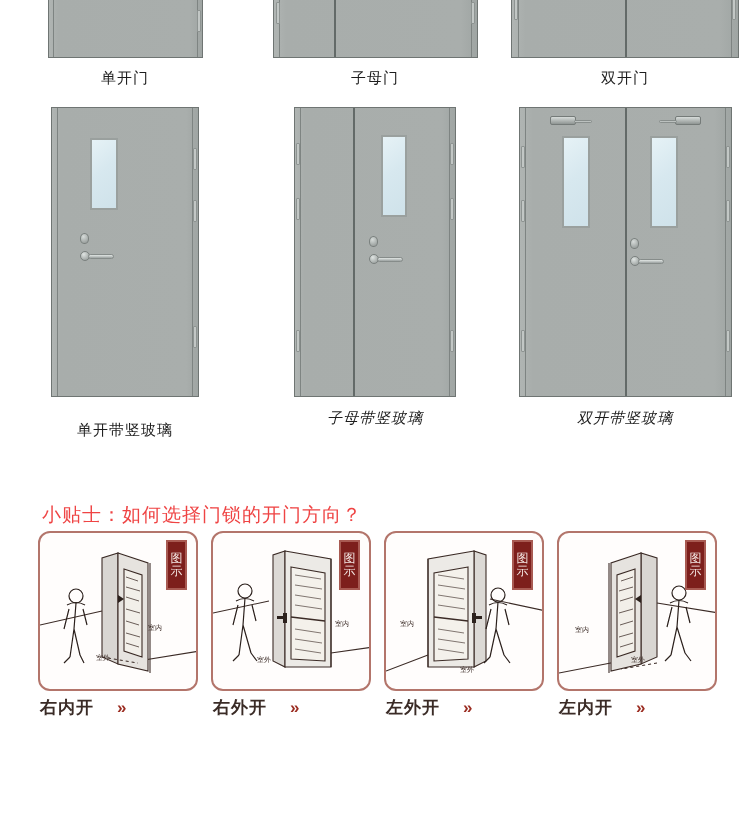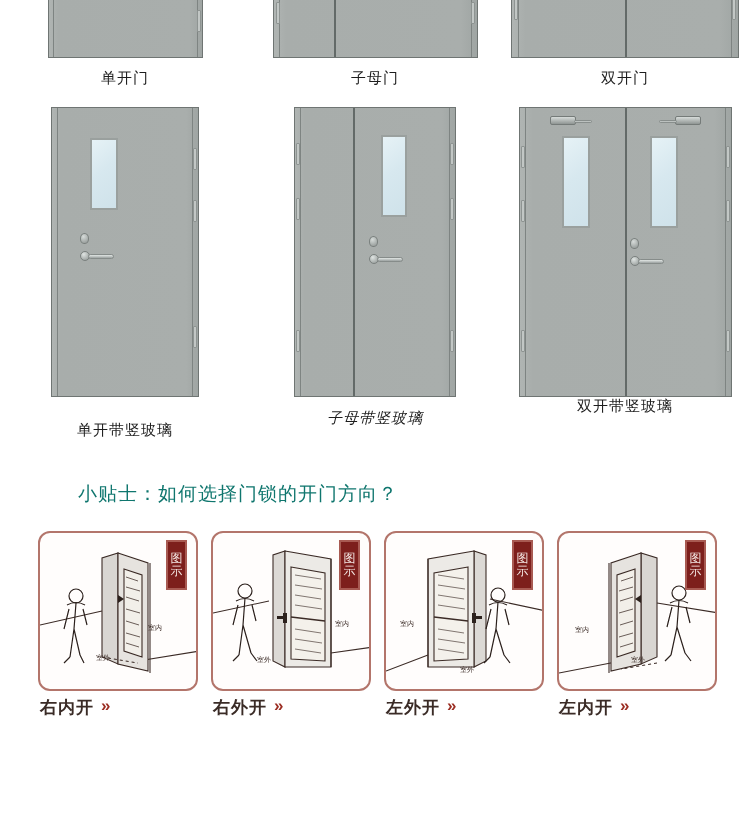--- a/index.html
+++ b/index.html
@@ -72,26 +72,25 @@
   }
   .closer-arm{
     position:absolute;height:3px;border-radius:2px;
     background:linear-gradient(180deg,#dde2e0,#9aa09e);
     border:1px solid #888e8c;box-sizing:border-box;
   }
 
   
   .tips-heading{
     position:absolute;
-    left:42px;top:481px;
+    left:42px;top:502px;
     font-size:19px;
     letter-spacing:1px;
-    color:#0f766e;
+    color:#ef4444;
     white-space:nowrap;
-    margin-left:36px;
   }
 
   
   .panels{position:absolute;left:38px;top:531px;display:flex;gap:8px;}
   .panel-col{width:165px;}
   .panel{
     position:relative;
     width:160px;height:160px;
     border:2px solid #b3756b;
     border-radius:12px;
@@ -107,21 +106,21 @@
     box-sizing:border-box;
     display:flex;flex-direction:column;align-items:center;justify-content:center;
     color:#f3e6e2;
     font-size:12px;line-height:1.05;
     font-family:"DejaVu Serif","Liberation Serif",serif;
   }
   .badge span{display:block;}
 
   .panel-label{
     margin-top:5px;
-    display:flex;gap:7px;
+    display:flex;align-items:center;gap:23px;
     padding-left:2px;
   }
   .panel-label .txt{
     font-size:17px;font-weight:bold;color:#3a2b26;
     letter-spacing:1px;white-space:nowrap;
   }
   .panel-label .chev{
     font-size:17px;font-weight:bold;color:#9b2d22;letter-spacing:-2px;
   }
 
@@ -233,21 +232,21 @@
         <div class="closer" style="right:30px;top:8px;width:26px;"></div>
         <div class="closer-arm" style="right:54px;top:12px;width:18px;"></div>
 
         <div class="glass" style="left:42px;top:28px;width:28px;height:92px;"></div>
         <div class="glass" style="left:130px;top:28px;width:28px;height:92px;"></div>
 
         <div class="knob" style="left:110px;top:130px;"></div>
         <div class="handle-base" style="left:110px;top:148px;"></div>
         <div class="handle-bar" style="left:118px;top:151px;width:26px;"></div>
       </div>
-      <div class="door-caption" style="">双开带竖玻璃</div>
+      <div class="door-caption" style="margin-top:12px;font-style:italic;">双开带竖玻璃</div>
     </div>
   </div>
 
   <div class="tips-heading">小贴士：如何选择门锁的开门方向？</div>
 
   <div class="panels">
 
     <div class="panel-col">
       <div class="panel">
         <div class="scene">

